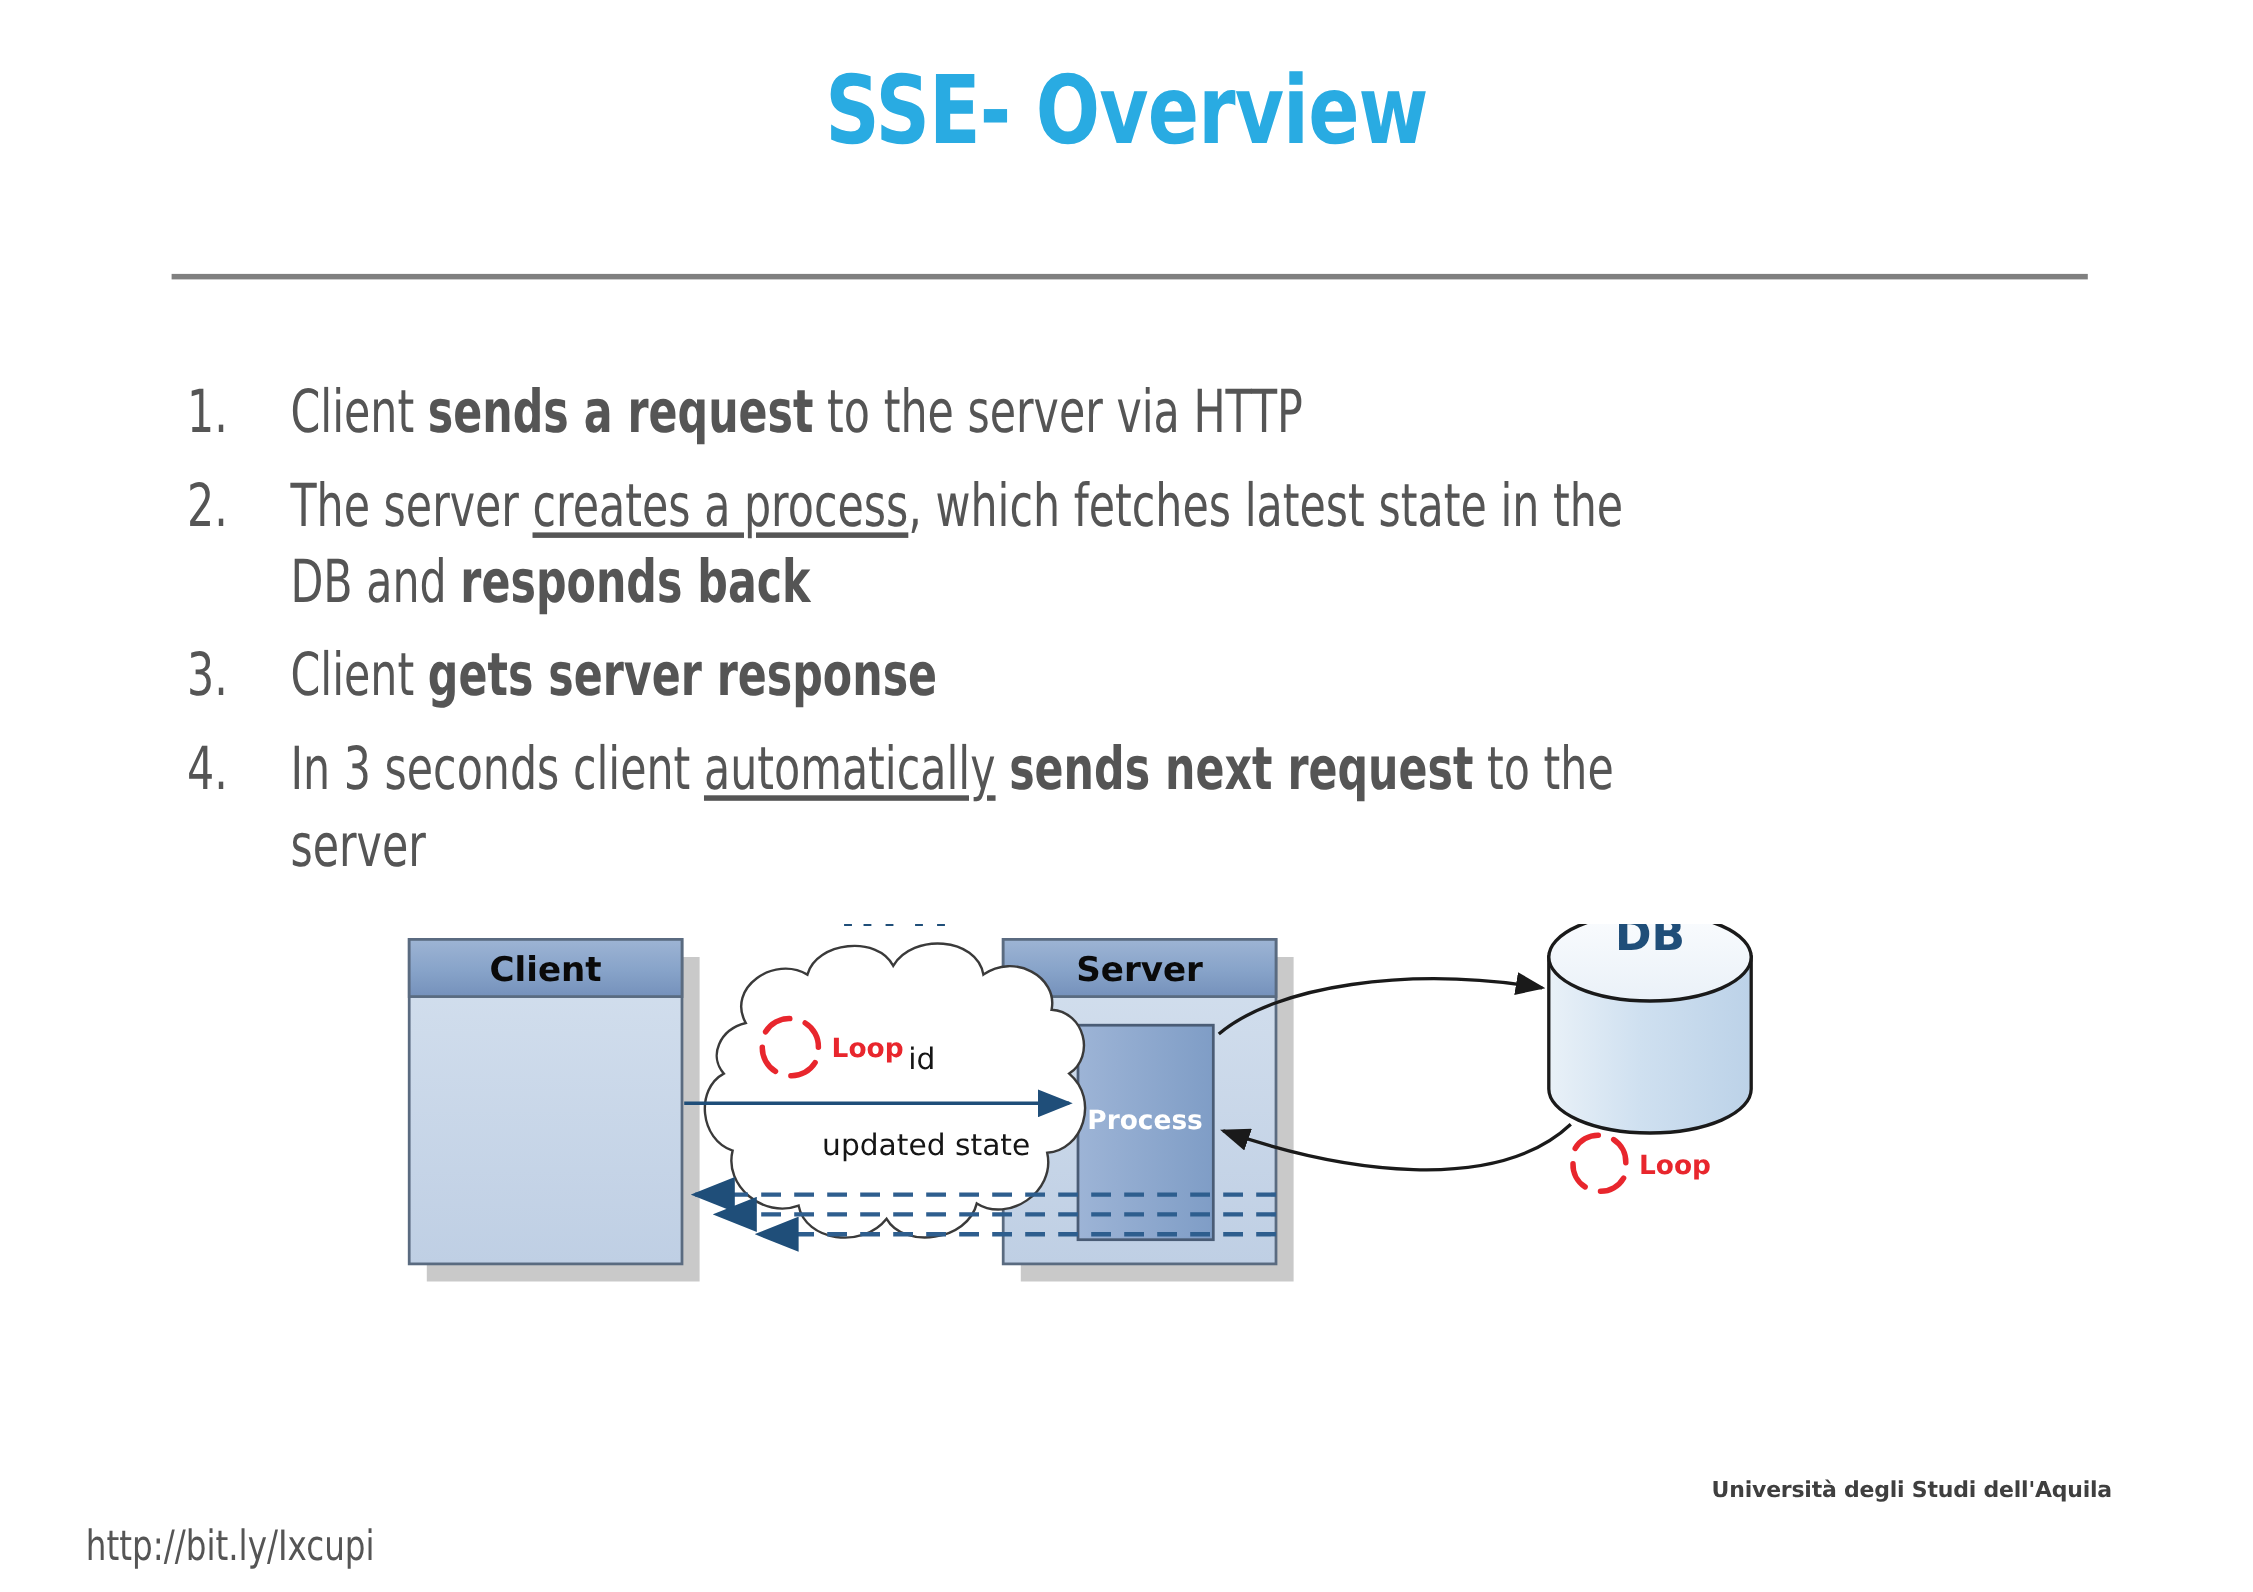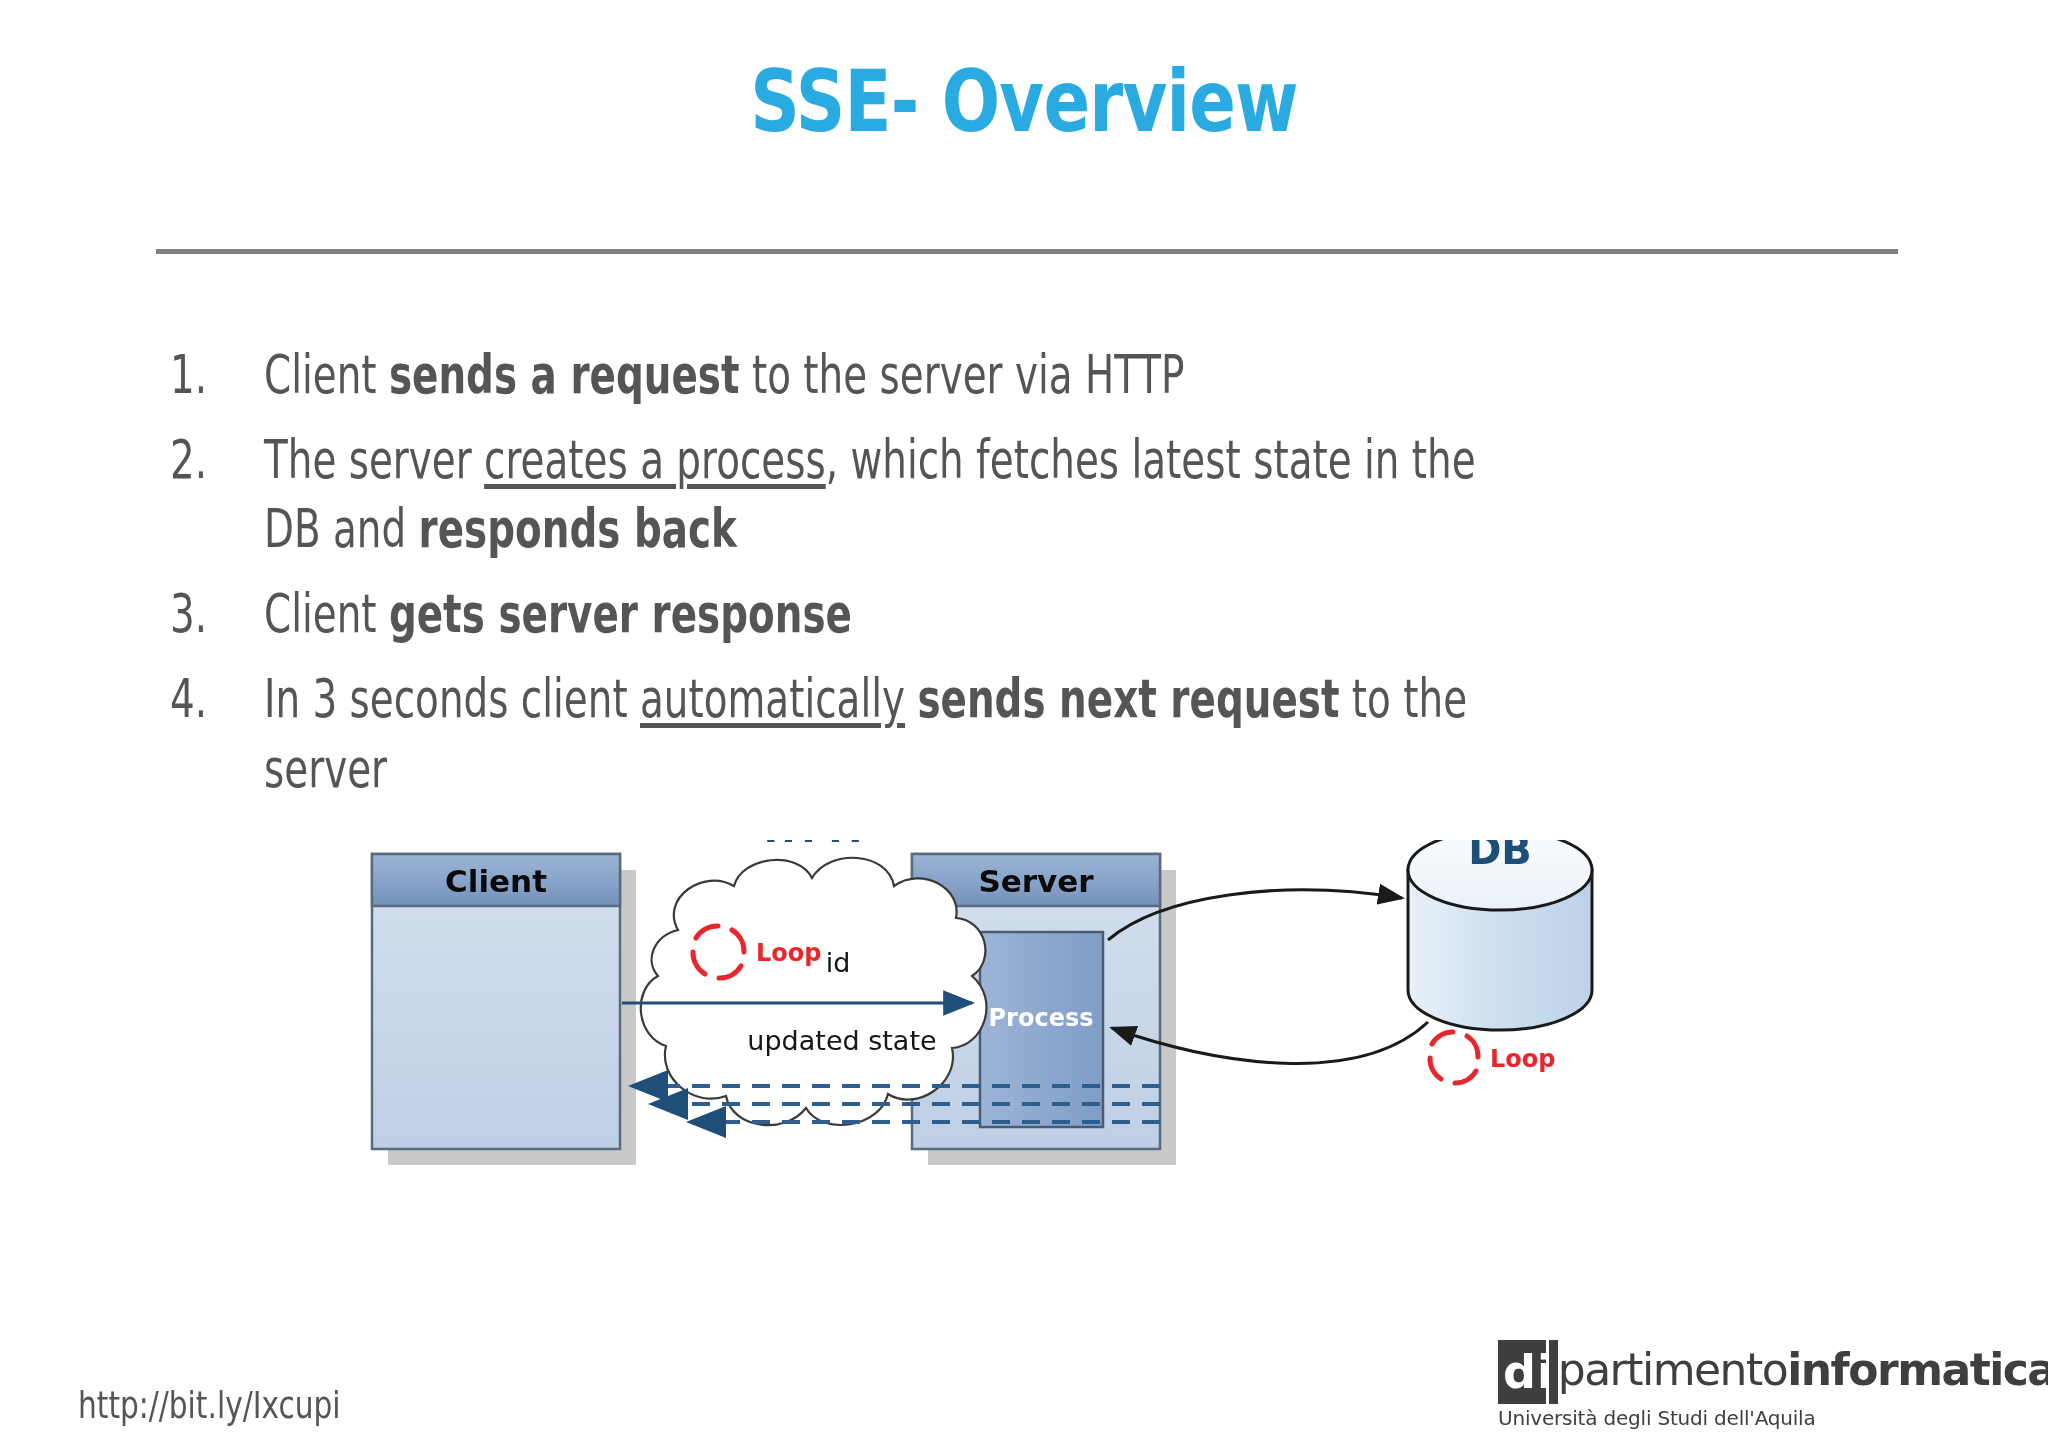--- a/index.html
+++ b/index.html
@@ -133,24 +133,25 @@
     font-size: 44px;
     line-height: 60px;
     letter-spacing: -1.5px;
     white-space: nowrap;
   }
   .logo-word b { font-weight: bold; }
   .logo-sub {
     color: #3f3f3f;
     font-family: "DejaVu Sans", sans-serif;
     font-size: 20px;
-    text-align: left;
+    text-align: center;
     margin-top: 2px;
     letter-spacing: -0.2px;
     white-space: nowrap;
+    font-weight: bold;
   }
 </style>
 </head>
 <body>
 
 <div class="slide-title">SSE- Overview</div>
 <div class="title-rule"></div>
 
 <div class="bullets">
 
@@ -285,18 +286,14 @@
       <path d="M1081 239 A24 24 0 0 1 1070 218"></path>
     </g>
     <text x="1130" y="227" font-family="DejaVu Sans, sans-serif" font-size="24" font-weight="bold" fill="#E8262D">Loop</text>
   </g>
 </svg>
 </div>
 
 <div class="footer-url">http://bit.ly/Ixcupi</div>
 
 <div class="logo">
-  <div class="logo-row">
-    <div class="logo-mark">di<span class="bar"></span></div>
-    <div class="logo-word"><span>partimento</span><b>informatica</b></div>
-  </div>
   <div class="logo-sub">Università degli Studi dell'Aquila</div>
 </div>
 
 </body></html>

